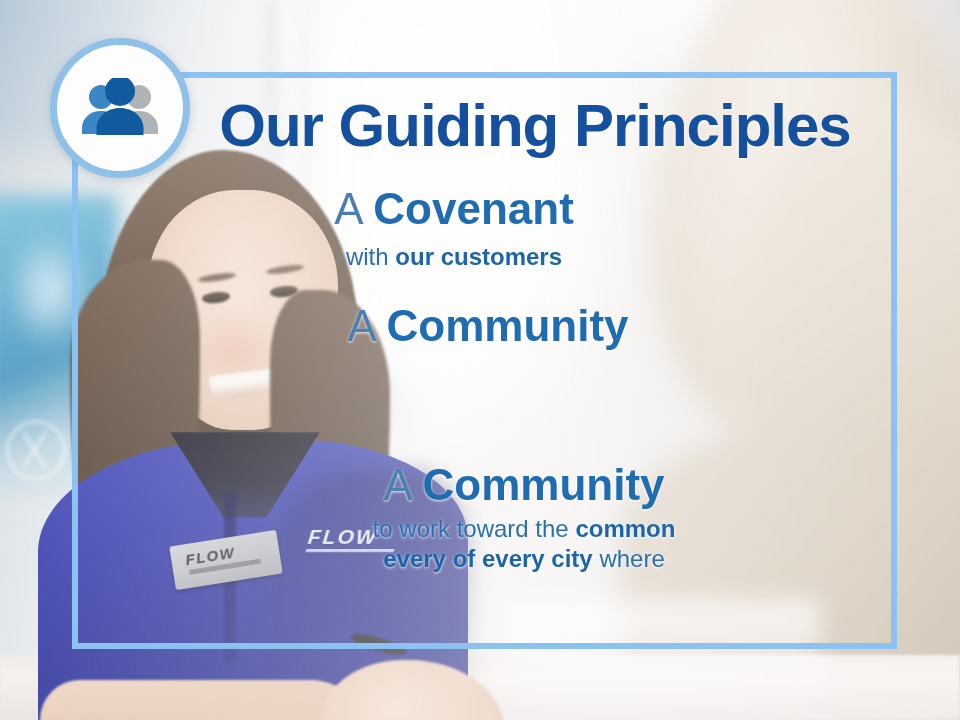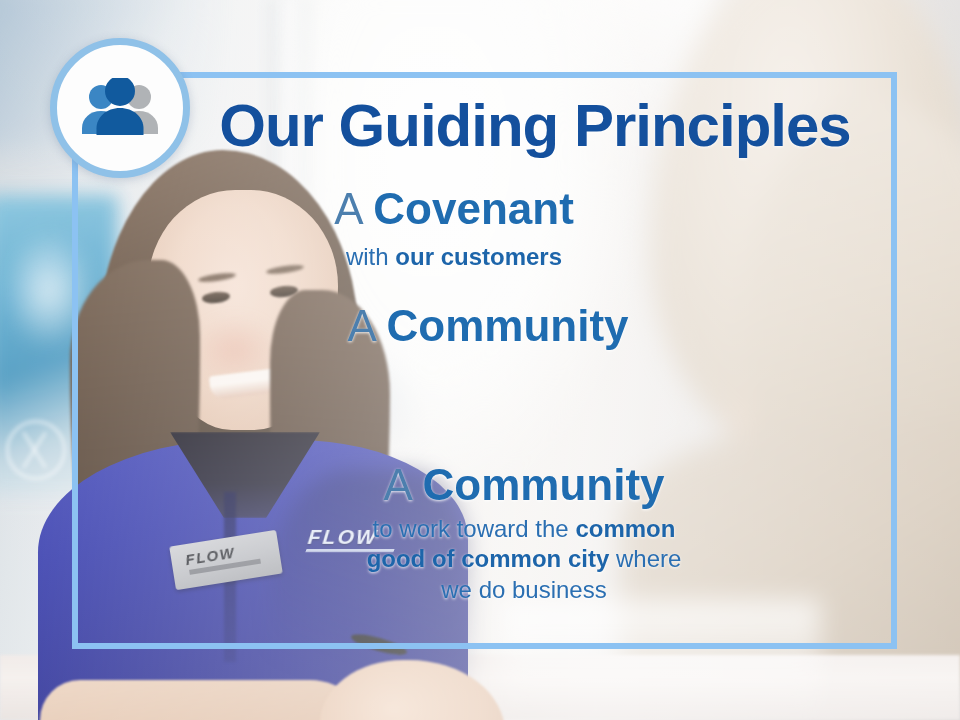--- a/index.html
+++ b/index.html
@@ -419,16 +419,16 @@
       <span class="art">A</span>
       <span class="word">Community</span>
     </div>
   </div>
 
   <div class="principle" id="block-3">
     <div class="p-head">
       <span class="art">A</span>
       <span class="word">Community</span>
     </div>
-    <div class="p-sub"><span>to work toward the </span><b>common</b><br><b>good of common city</b><span> where</span><br><span>we do business</span></div>
+    <div class="p-sub"><span>to work toward the </span><b>common</b><br><b>every of every city</b><span> where</span><br></div>
   </div>
 
 </div>
 
 </body></html>

